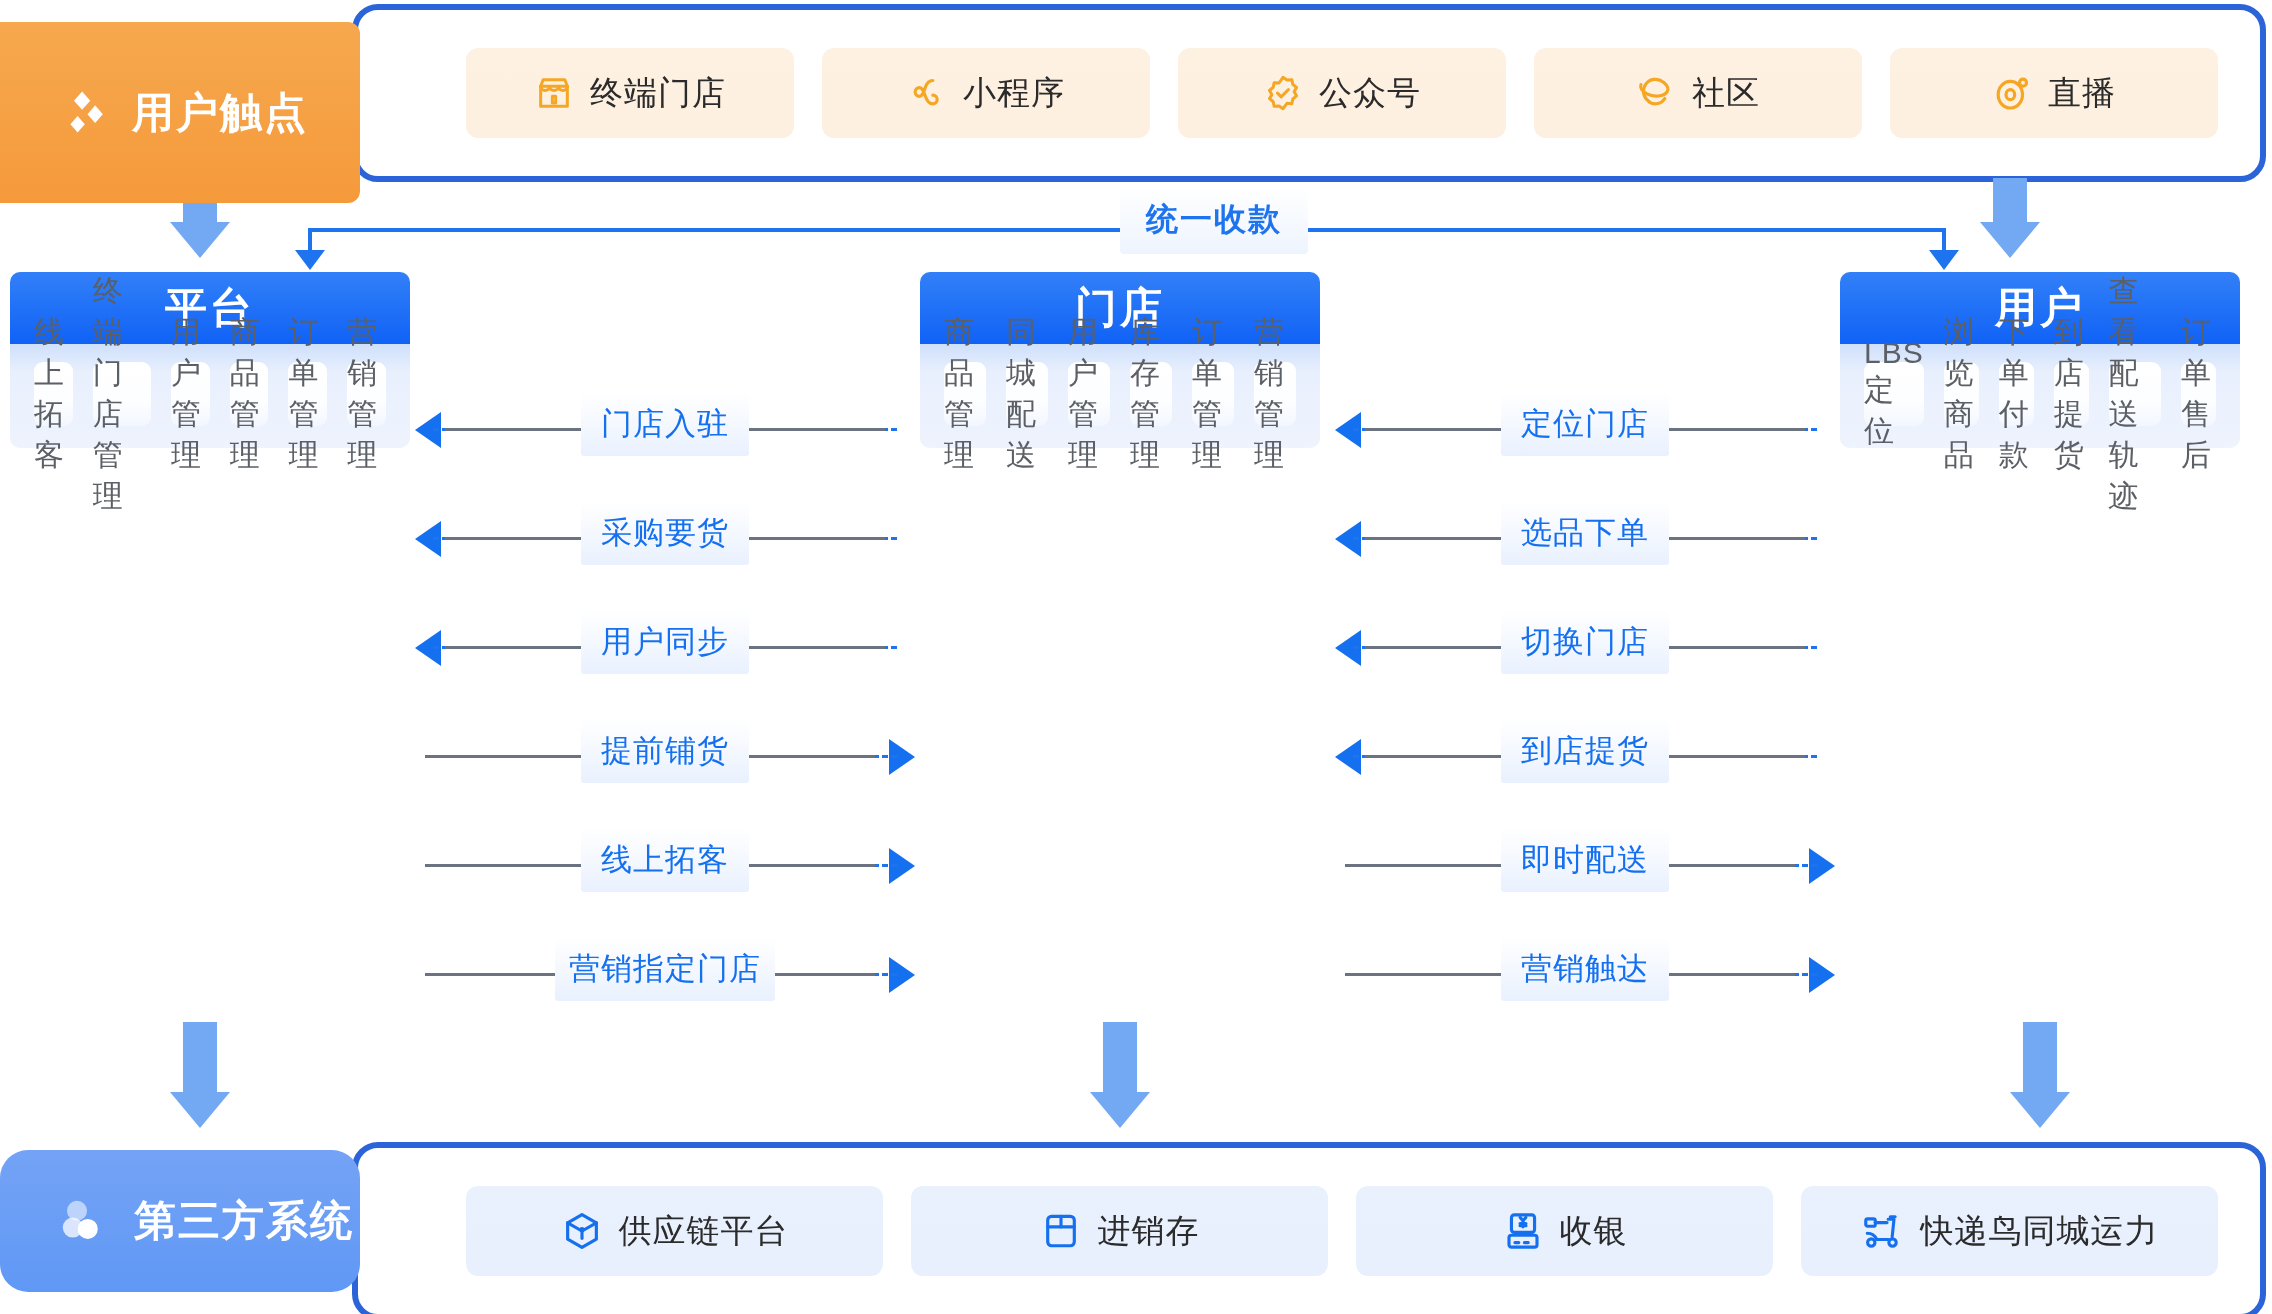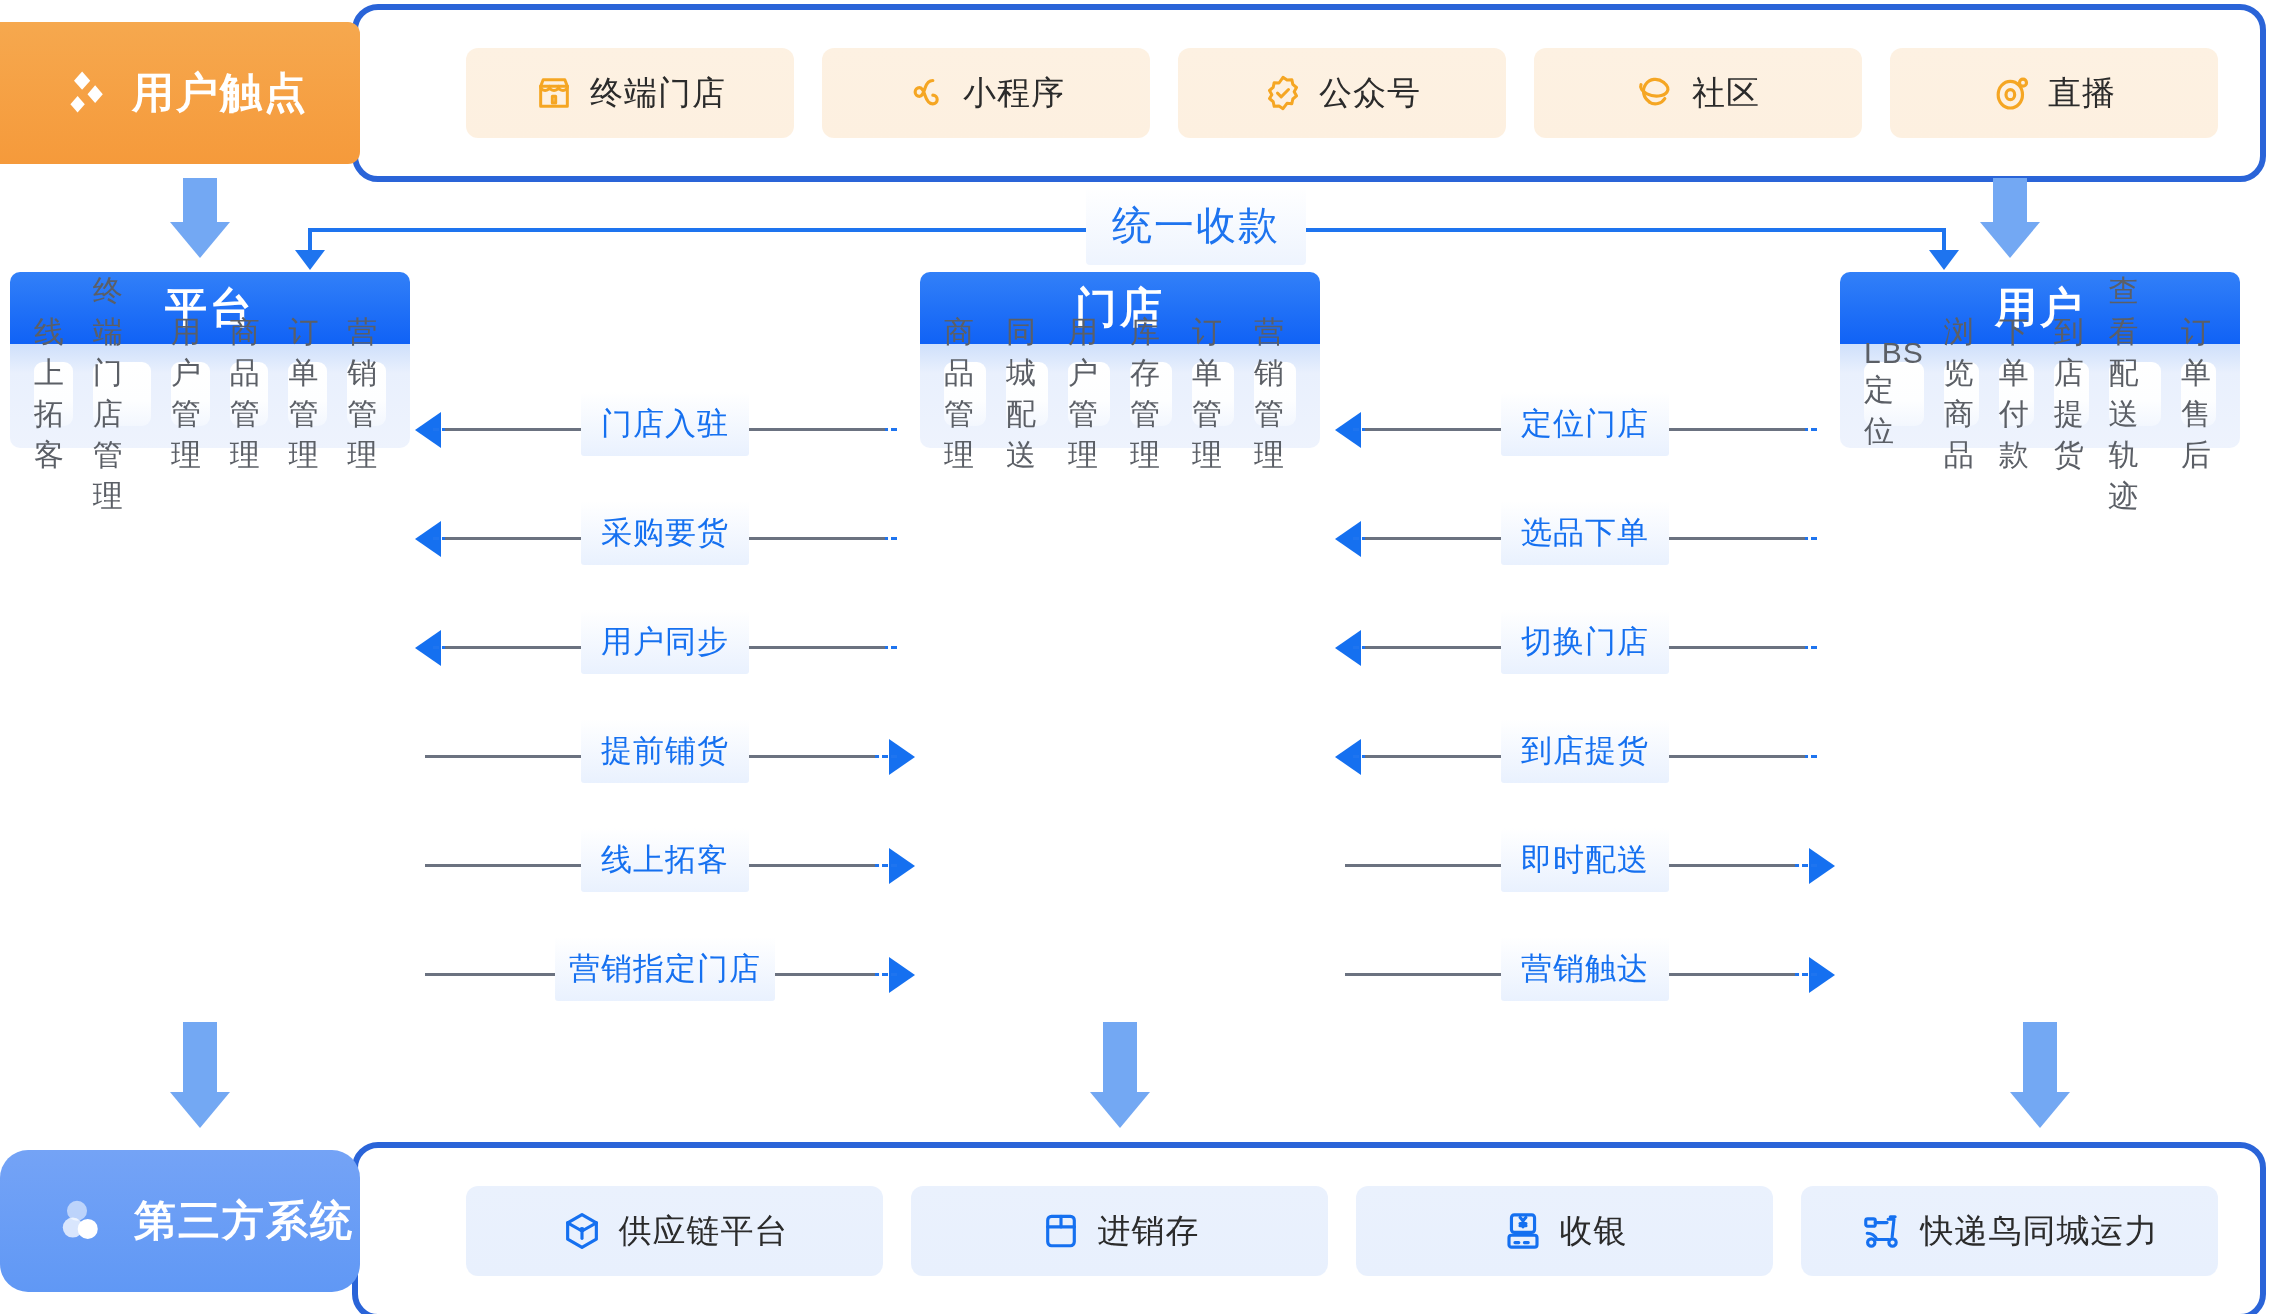--- a/index.html
+++ b/index.html
@@ -27,21 +27,21 @@
   .touch-chip {
     flex: 1 1 0; height: 90px;
     background: linear-gradient(180deg,#fdf1e2 0%,#fdf0e0 100%);
     border-radius: 12px;
     display: flex; align-items: center; justify-content: center; gap: 16px;
   }
   .touch-chip .lbl { font-size: 33px; color: #2b2b2b; letter-spacing: 1px; }
 
   .touch-head {
     position: absolute; left: 0; top: 22px;
-    width: 360px; height: 142px;
+    width: 360px; height: 181px;
     background: linear-gradient(180deg,#f6a84e 0%,#f59a3b 100%);
     border-top-right-radius: 12px; border-bottom-right-radius: 12px;
     display: flex; align-items: center; gap: 22px;
     padding-left: 56px;
     z-index: 5;
   }
   .touch-head .lbl { font-size: 42px; color: #ffffff; font-weight: 600; letter-spacing: 2px; }
 
   
   .pay-line {
@@ -51,25 +51,25 @@
   .pay-stub-l { position: absolute; left: 308px; top: 228px; width: 4px; height: 26px; background:#1e74ef; }
   .pay-stub-r { position: absolute; left: 1942px; top: 228px; width: 4px; height: 26px; background:#1e74ef; }
   .pay-arrow {
     position: absolute; width: 0; height: 0;
     border-left: 15px solid transparent; border-right: 15px solid transparent;
     border-top: 20px solid #1e74ef;
   }
   .pay-arrow.l { left: 295px; top: 250px; }
   .pay-arrow.r { left: 1929px; top: 250px; }
   .pay-label {
-    position: absolute; left: 1086px; top: 186px;
+    position: absolute; left: 1120px; top: 186px;
     padding: 12px 26px;
     background: linear-gradient(180deg,#ffffff 0%,#eef4fe 100%);
-    color: #1e74ef; font-size: 40px; letter-spacing: 2px;
-    border-radius: 4px; white-space: nowrap;
+    color: #1e74ef; font-size: 32px; letter-spacing: 2px;
+    border-radius: 4px; white-space: nowrap; font-weight: bold;
   }
 
   
   .bigarrow { position: absolute; width: 60px; }
   .bigarrow .stem { width: 34px; background: #73a8f3; margin: 0 auto; }
   .bigarrow .head {
     width: 0; height: 0; margin: 0 auto;
     border-left: 30px solid transparent; border-right: 30px solid transparent;
     border-top: 36px solid #73a8f3;
   }

